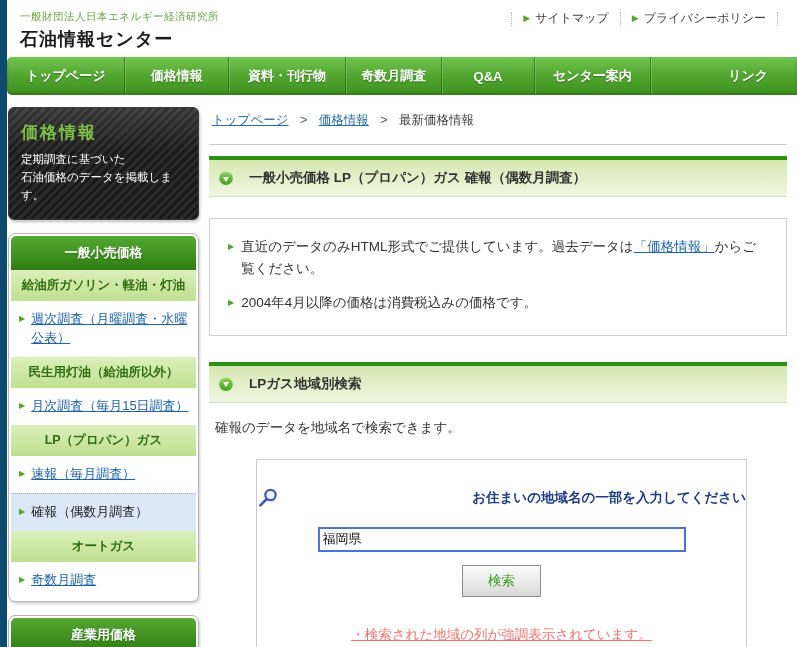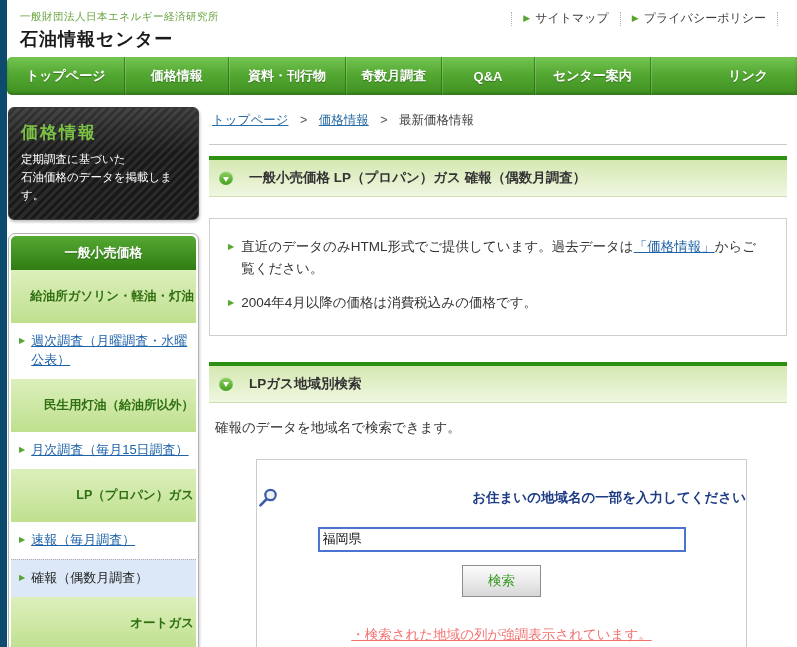--- a/index.html
+++ b/index.html
@@ -38,21 +38,21 @@
     box-shadow:1px 2px 3px rgba(0,0,0,.25);}
   .side-banner-title{color:#7cc246;font-size:17px;font-weight:bold;letter-spacing:2px;margin-bottom:7px;}
   .side-banner-desc{color:#fff;font-size:11.5px;line-height:1.55;}
 
   
   .menu-box{margin-top:13px;background:#fff;border:1px solid #b3b3b3;border-radius:7px;
     padding:2px;box-shadow:1px 2px 3px rgba(0,0,0,.18);}
   .menu-title{background:linear-gradient(#55a833,#2f7d12);color:#fff;font-weight:bold;font-size:13px;
     text-align:center;padding:8px 0;border-radius:5px 5px 0 0;text-shadow:0 1px 1px rgba(0,0,0,.25);}
   .menu-subhead{background:linear-gradient(#dcefbc,#bfe08e);color:#2e6f10;font-weight:bold;
-    font-size:12.5px;text-align:right;padding:18px 2px;}
+    font-size:12.5px;text-align:center;padding:7px 2px;}
   .menu-item{display:flex;gap:6px;padding:9px 6px 9px 8px;font-size:13px;line-height:1.45;
     align-items:flex-start;cursor:pointer;background:#fff;}
   .menu-item + .menu-item{border-top:1px dotted #aeaeae;}
   .menu-item .tri{color:#55a52f;font-size:8px;line-height:1;margin-top:5px;flex:none;}
   .menu-item .lbl{color:#1e62a8;text-decoration:underline;}
   .menu-item.selected{background:#dce8f7;}
   .menu-item.selected .lbl{color:#222;text-decoration:none;}
 
   
   .breadcrumb{font-size:12.5px;color:#444;padding:3px 0 15px 3px;border-bottom:1px solid #c9c9c9;}

